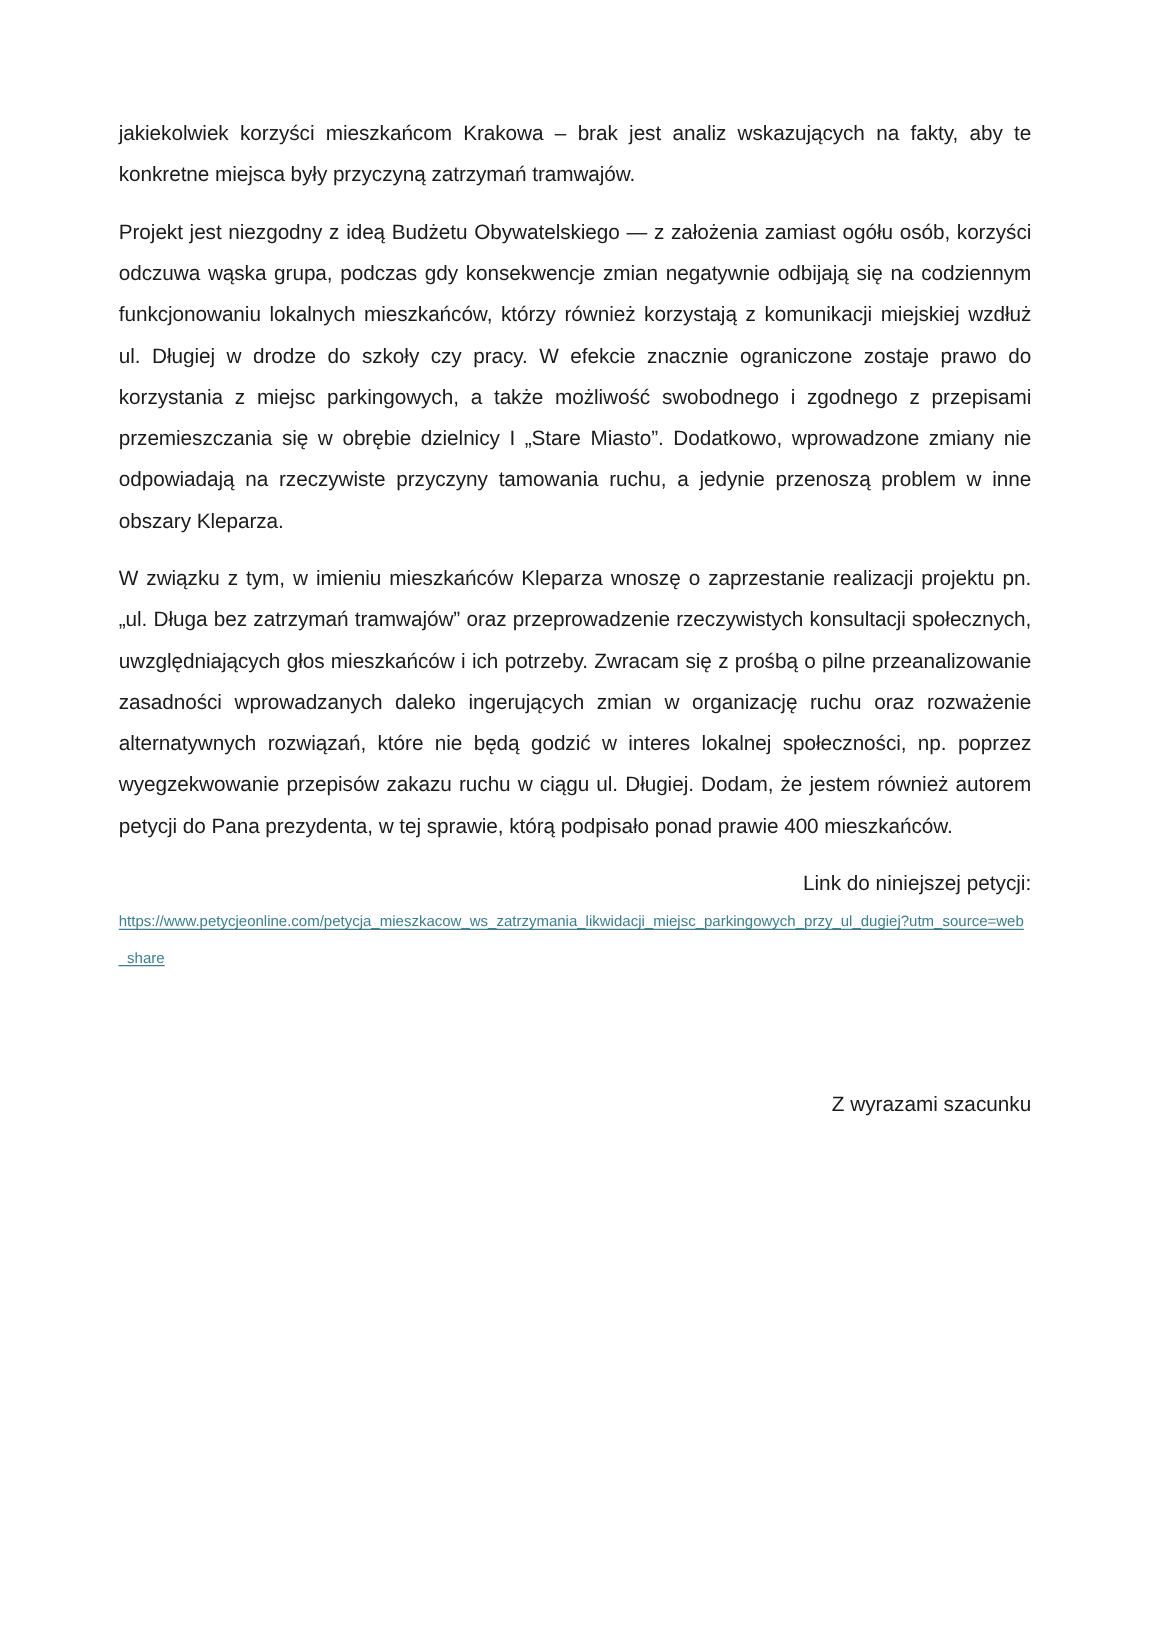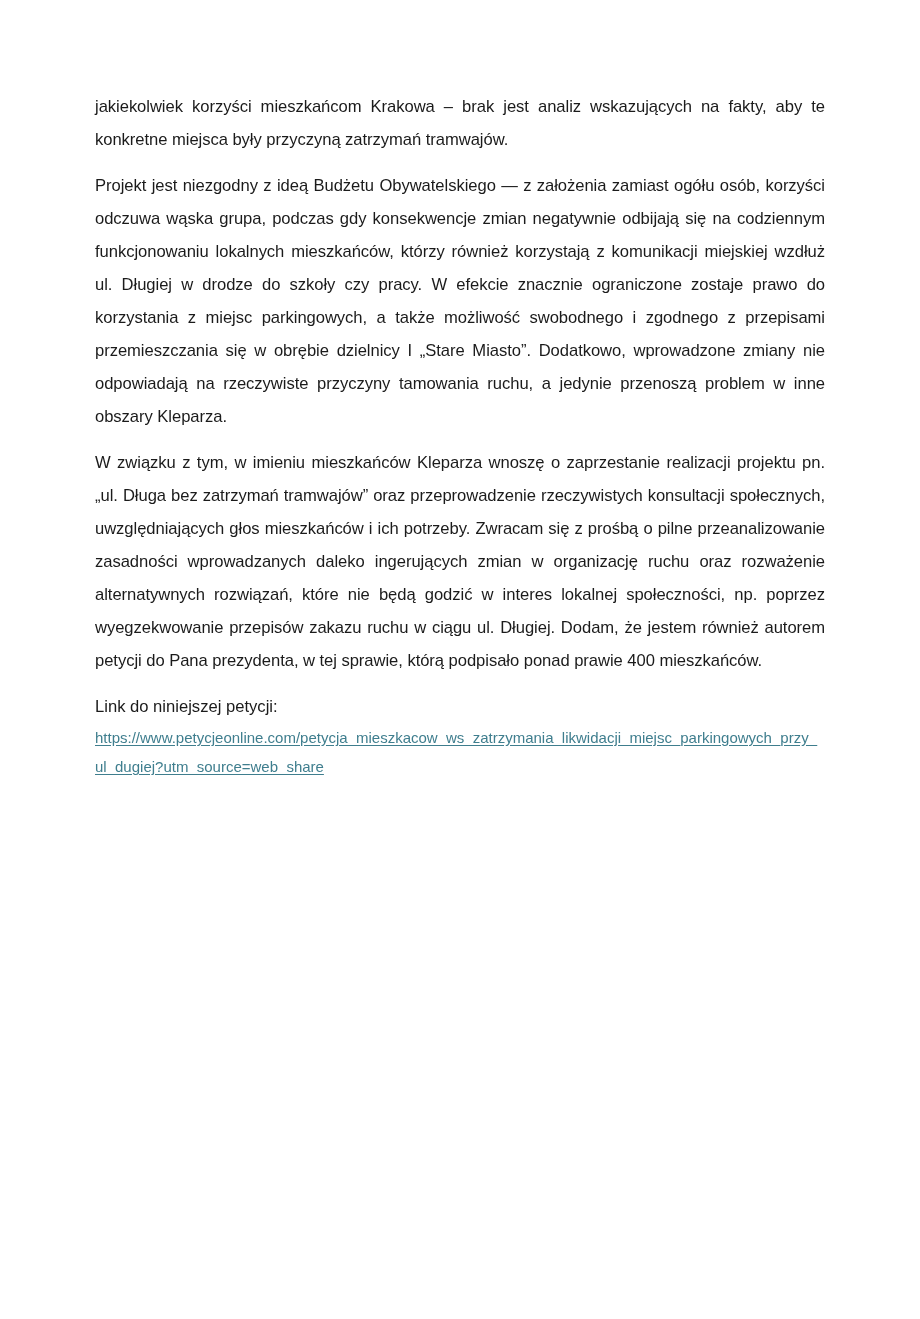--- a/index.html
+++ b/index.html
@@ -38,25 +38,25 @@
   .para:last-child {
     margin-bottom: 0;
   }
   .para-left {
     text-align: left;
   }
   .link-intro {
     font-size: 16.6px;
     line-height: 33px;
     color: #1b1b1b;
-    text-align: left;
+    text-align: right;
     margin: 0;
   }
   .link-block {
-    font-size: 15px;
+    font-size: 12px;
     line-height: 29px;
     margin: 0;
     text-align: left;
     word-break: break-all;
     overflow-wrap: anywhere;
   }
   .doc-link {
     color: #3f7e8e;
     text-decoration: underline;
     text-decoration-color: #3f7e8e;
@@ -94,16 +94,17 @@
     <p class="link-intro">Link do niniejszej petycji:</p>
 
     <p class="link-block"><span class="doc-link">https://www.petycjeonline.com/petycja_mieszkacow_ws_zatrzymania_likwidacji_miejsc_parkingowych_przy_ul_dugiej?utm_source=web_share</span></p>
 
     <div class="spacer-after-link"></div>
 
 
     <div class="spacer-before-signature"></div>
 
     <div class="signature">
+      <div>Z wyrazami szacunku</div>
     </div>
 
   </div>
 </div>
 
 </body></html>

